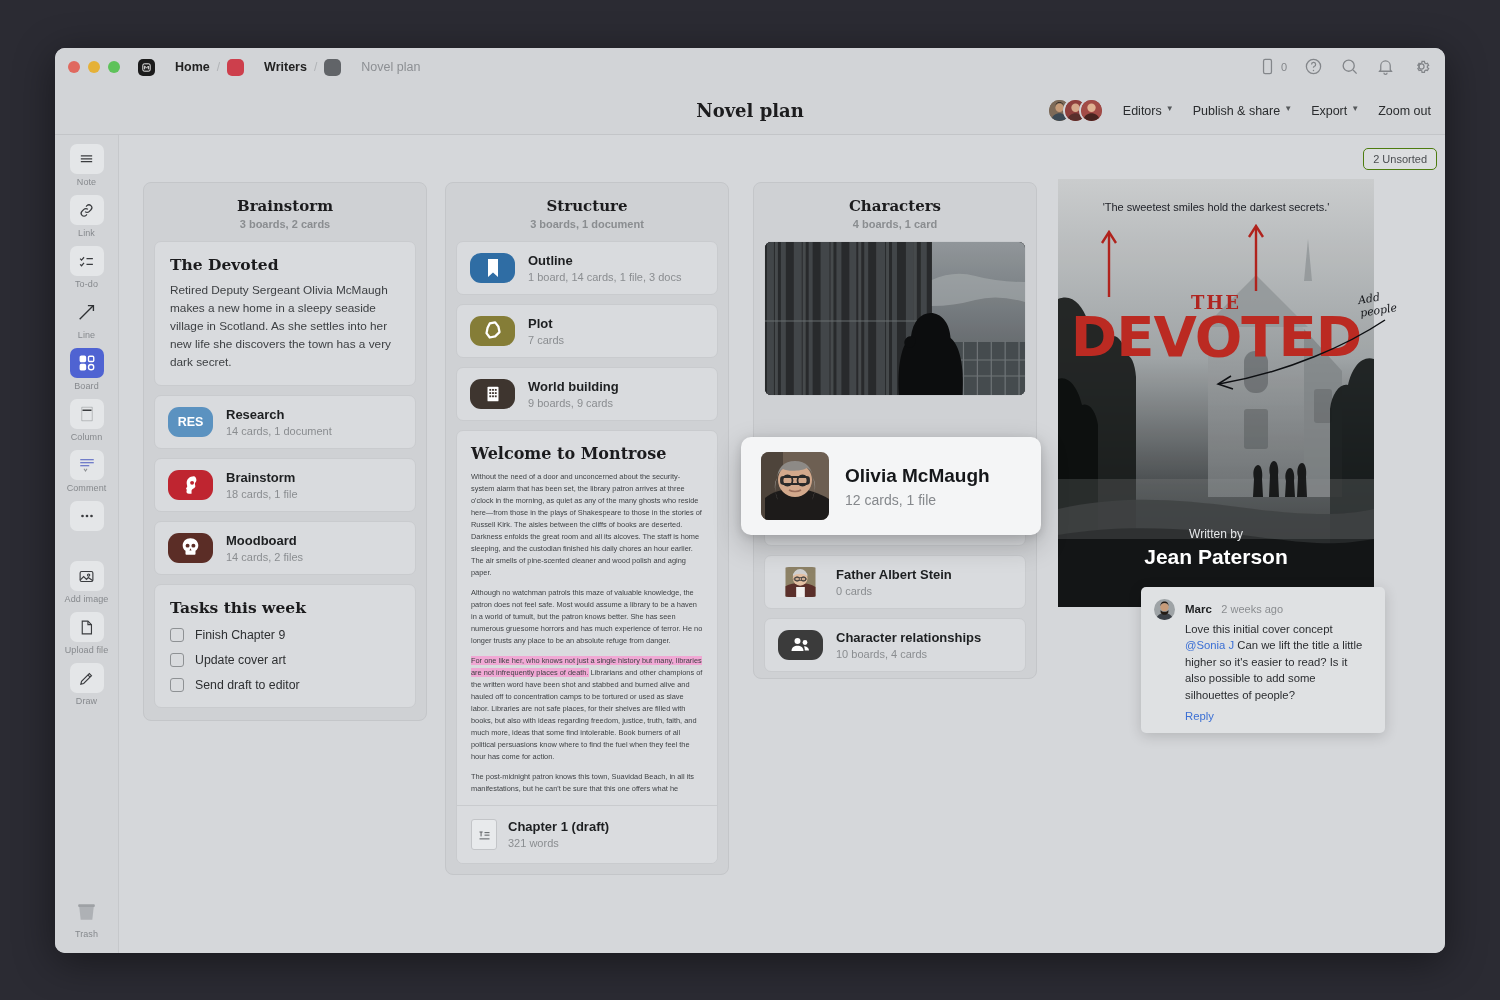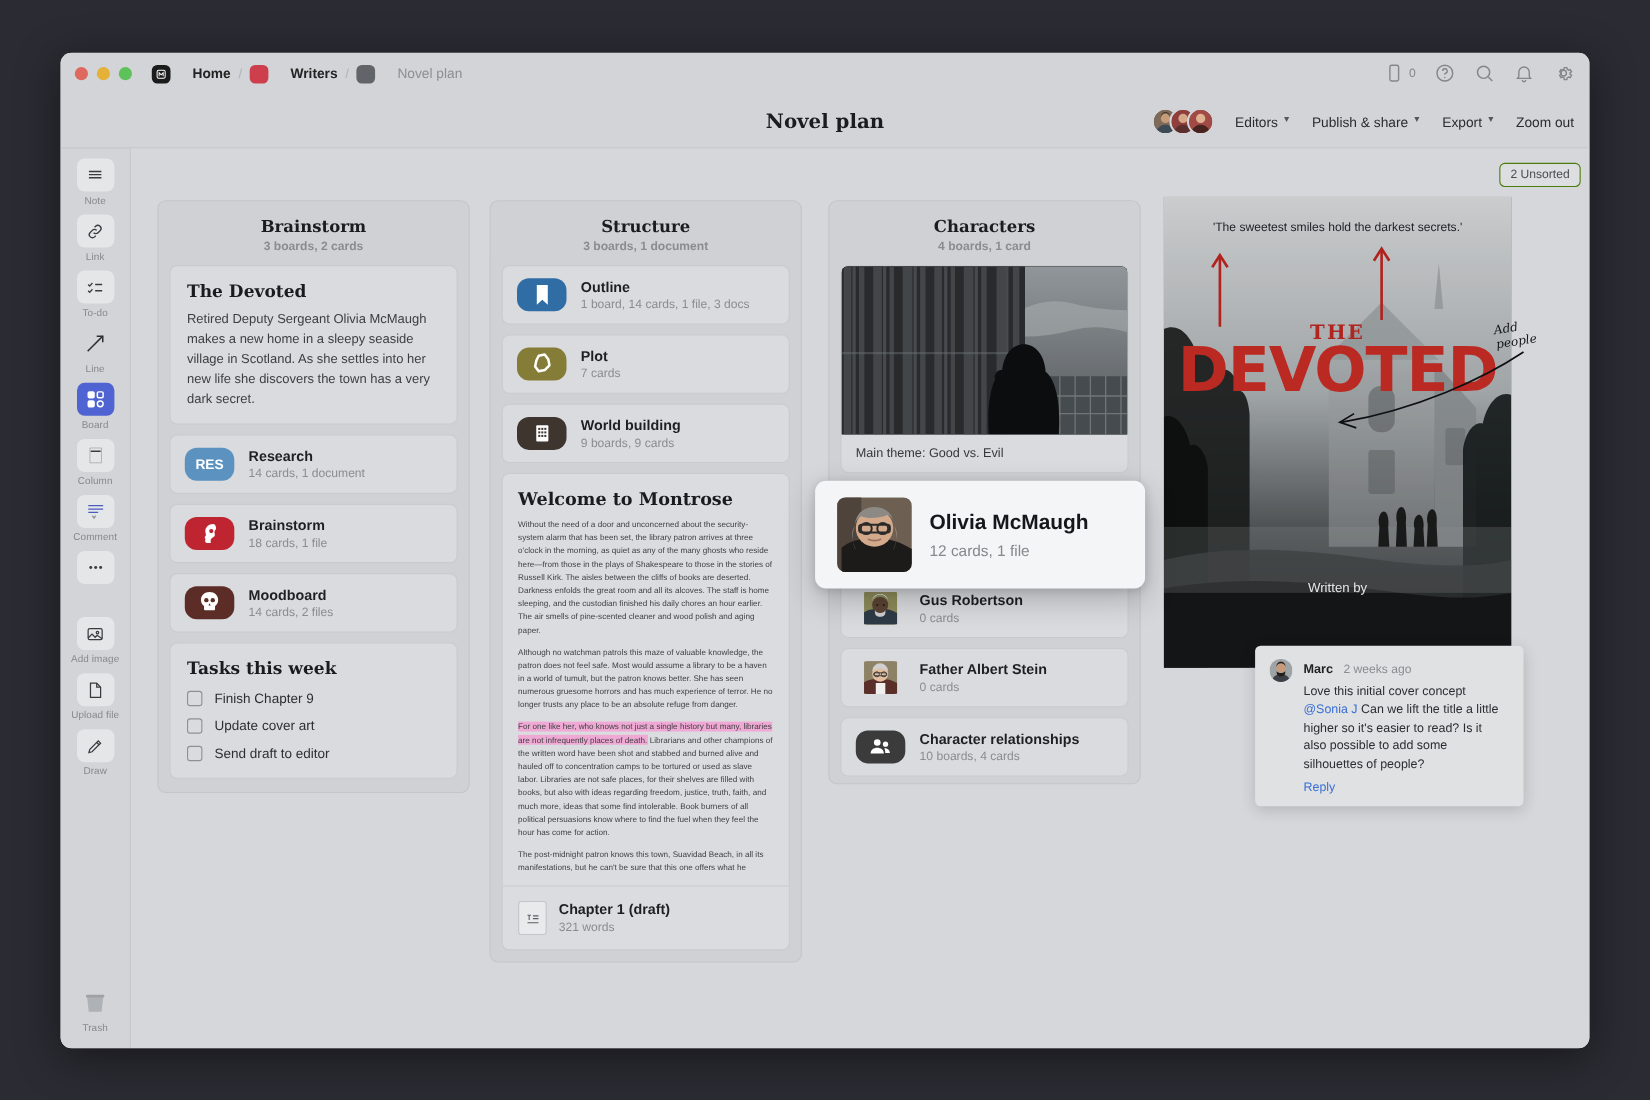--- a/index.html
+++ b/index.html
@@ -654,21 +654,20 @@
                   <rect x="122" y="0" width="3" height="153"></rect>
                     <rect x="150" y="0" width="3" height="153"></rect>
                 </g>
                 <rect x="0" y="78" width="168" height="2" fill="#74797c" opacity=".45"></rect>
               </g>
               <path d="M135 153c-2-30 3-52 12-58 2-16 10-24 20-24s19 9 20 25c9 7 14 27 12 57z" fill="#0d0e0f"></path>
               <path d="M151 96c-4-3-8-2-10 2s1 8 5 8 7-6 5-10z" fill="#0d0e0f"></path>
               <rect x="0" y="0" width="262" height="153" fill="#000" opacity=".06"></rect>
             </svg>
           </div>
-          <div class="photo-cap">Main theme: Good vs. Evil</div>
         </div>
 
         <div style="height:87px"></div>
 
         <div class="item">
           <div class="item-ico photo">
             <svg viewBox="0 0 45 45" style="width:100%;height:100%">
                 <rect width="45" height="45" fill="#8d8b5a"></rect>
                 <path d="M0 28c6-4 12-5 22-5s17 2 23 6v16H0z" fill="#2e3a47"></path>
                 <circle cx="22" cy="18" r="11" fill="#5a4334"></circle>
@@ -789,20 +788,21 @@
             <path d="M51 118V54"></path>
               <path d="M44 64l7-11 7 11"></path>
             <path d="M198 112V48"></path>
               <path d="M191 58l7-11 7 11"></path>
           </g>
         </svg>
         <div class="cover-quote">'The sweetest smiles hold the darkest secrets.'</div>
         <div class="cover-title-the">THE</div>
         <div class="cover-title-main">DEVOTED</div>
         <div class="cover-by">Written by</div>
+        <div class="cover-author">Jean Paterson</div>
       </div>
 
       <div class="annot" style="left:1240px; top:157px; white-space:pre;"><span>Add
 people</span></div>
       <svg style="position:absolute;left:1080px;top:175px;width:190px;height:90px;z-index:9;overflow:visible">
         <path d="M186 10C150 34 90 62 20 74" stroke="#0d0f12" stroke-width="1.5" fill="none"></path>
         <path d="M32 66l-13 8 15 5" stroke="#0d0f12" stroke-width="1.5" fill="none"></path>
       </svg>
 
       <div class="comment" style="left:1022px; top:452px;">

